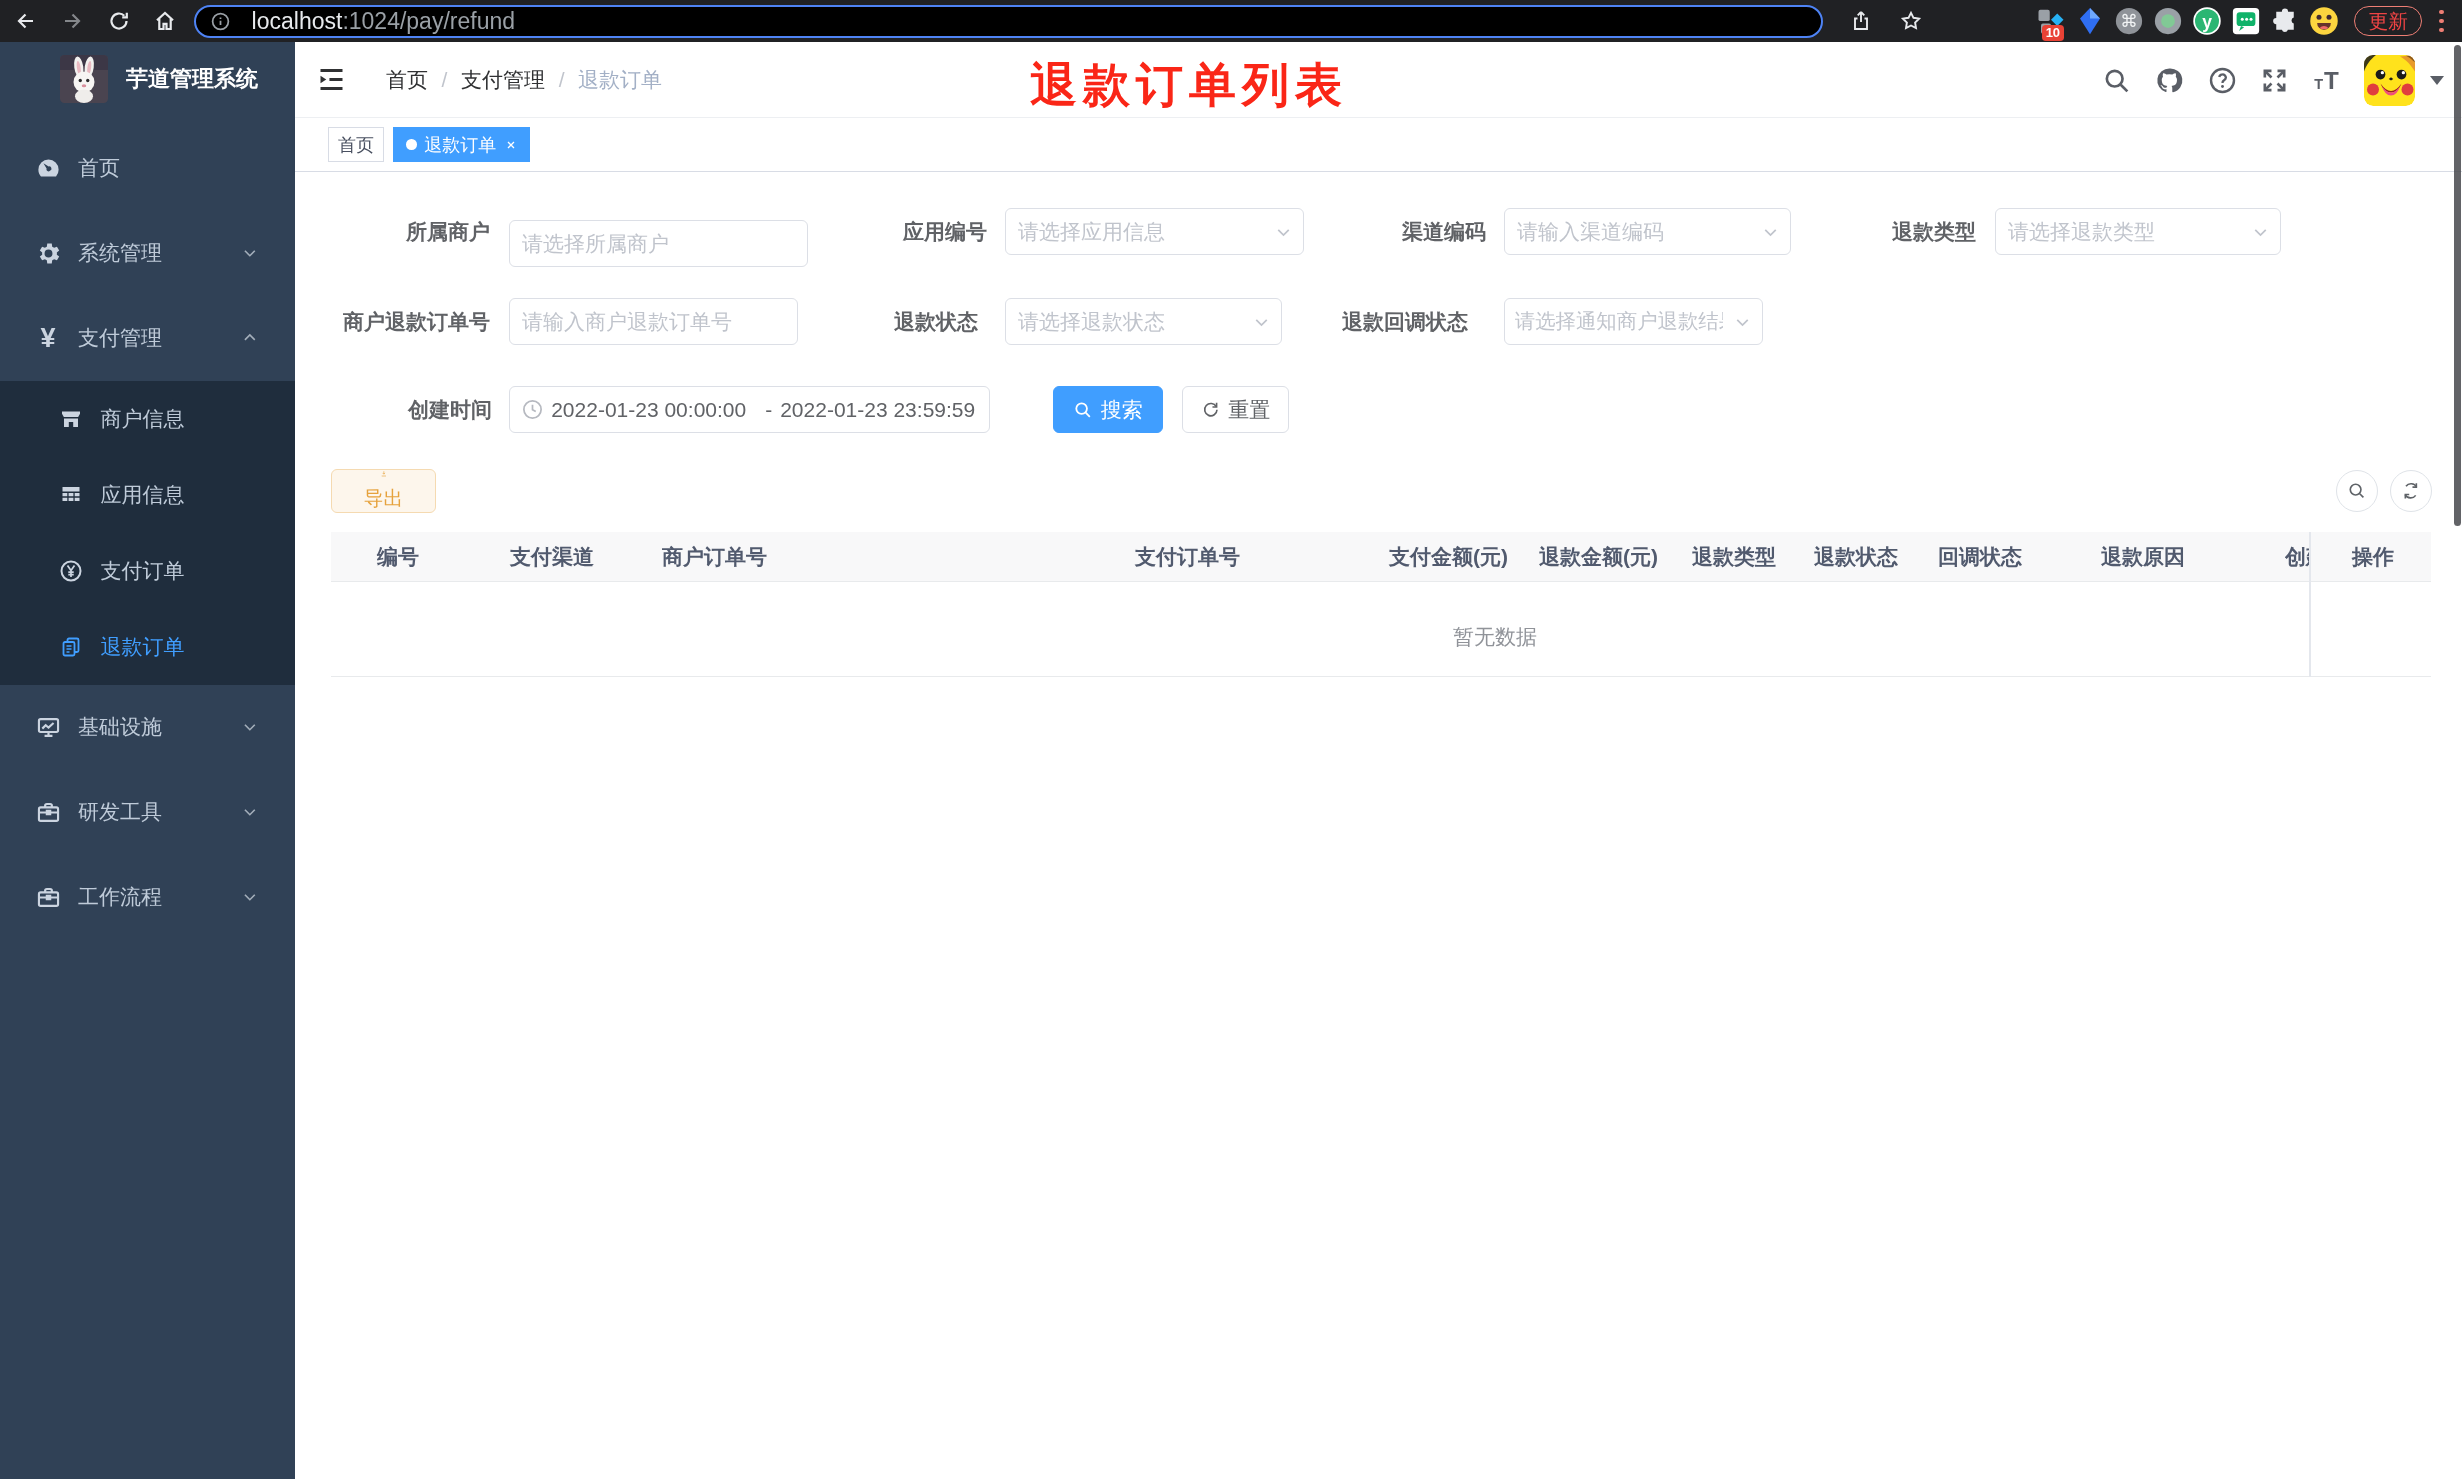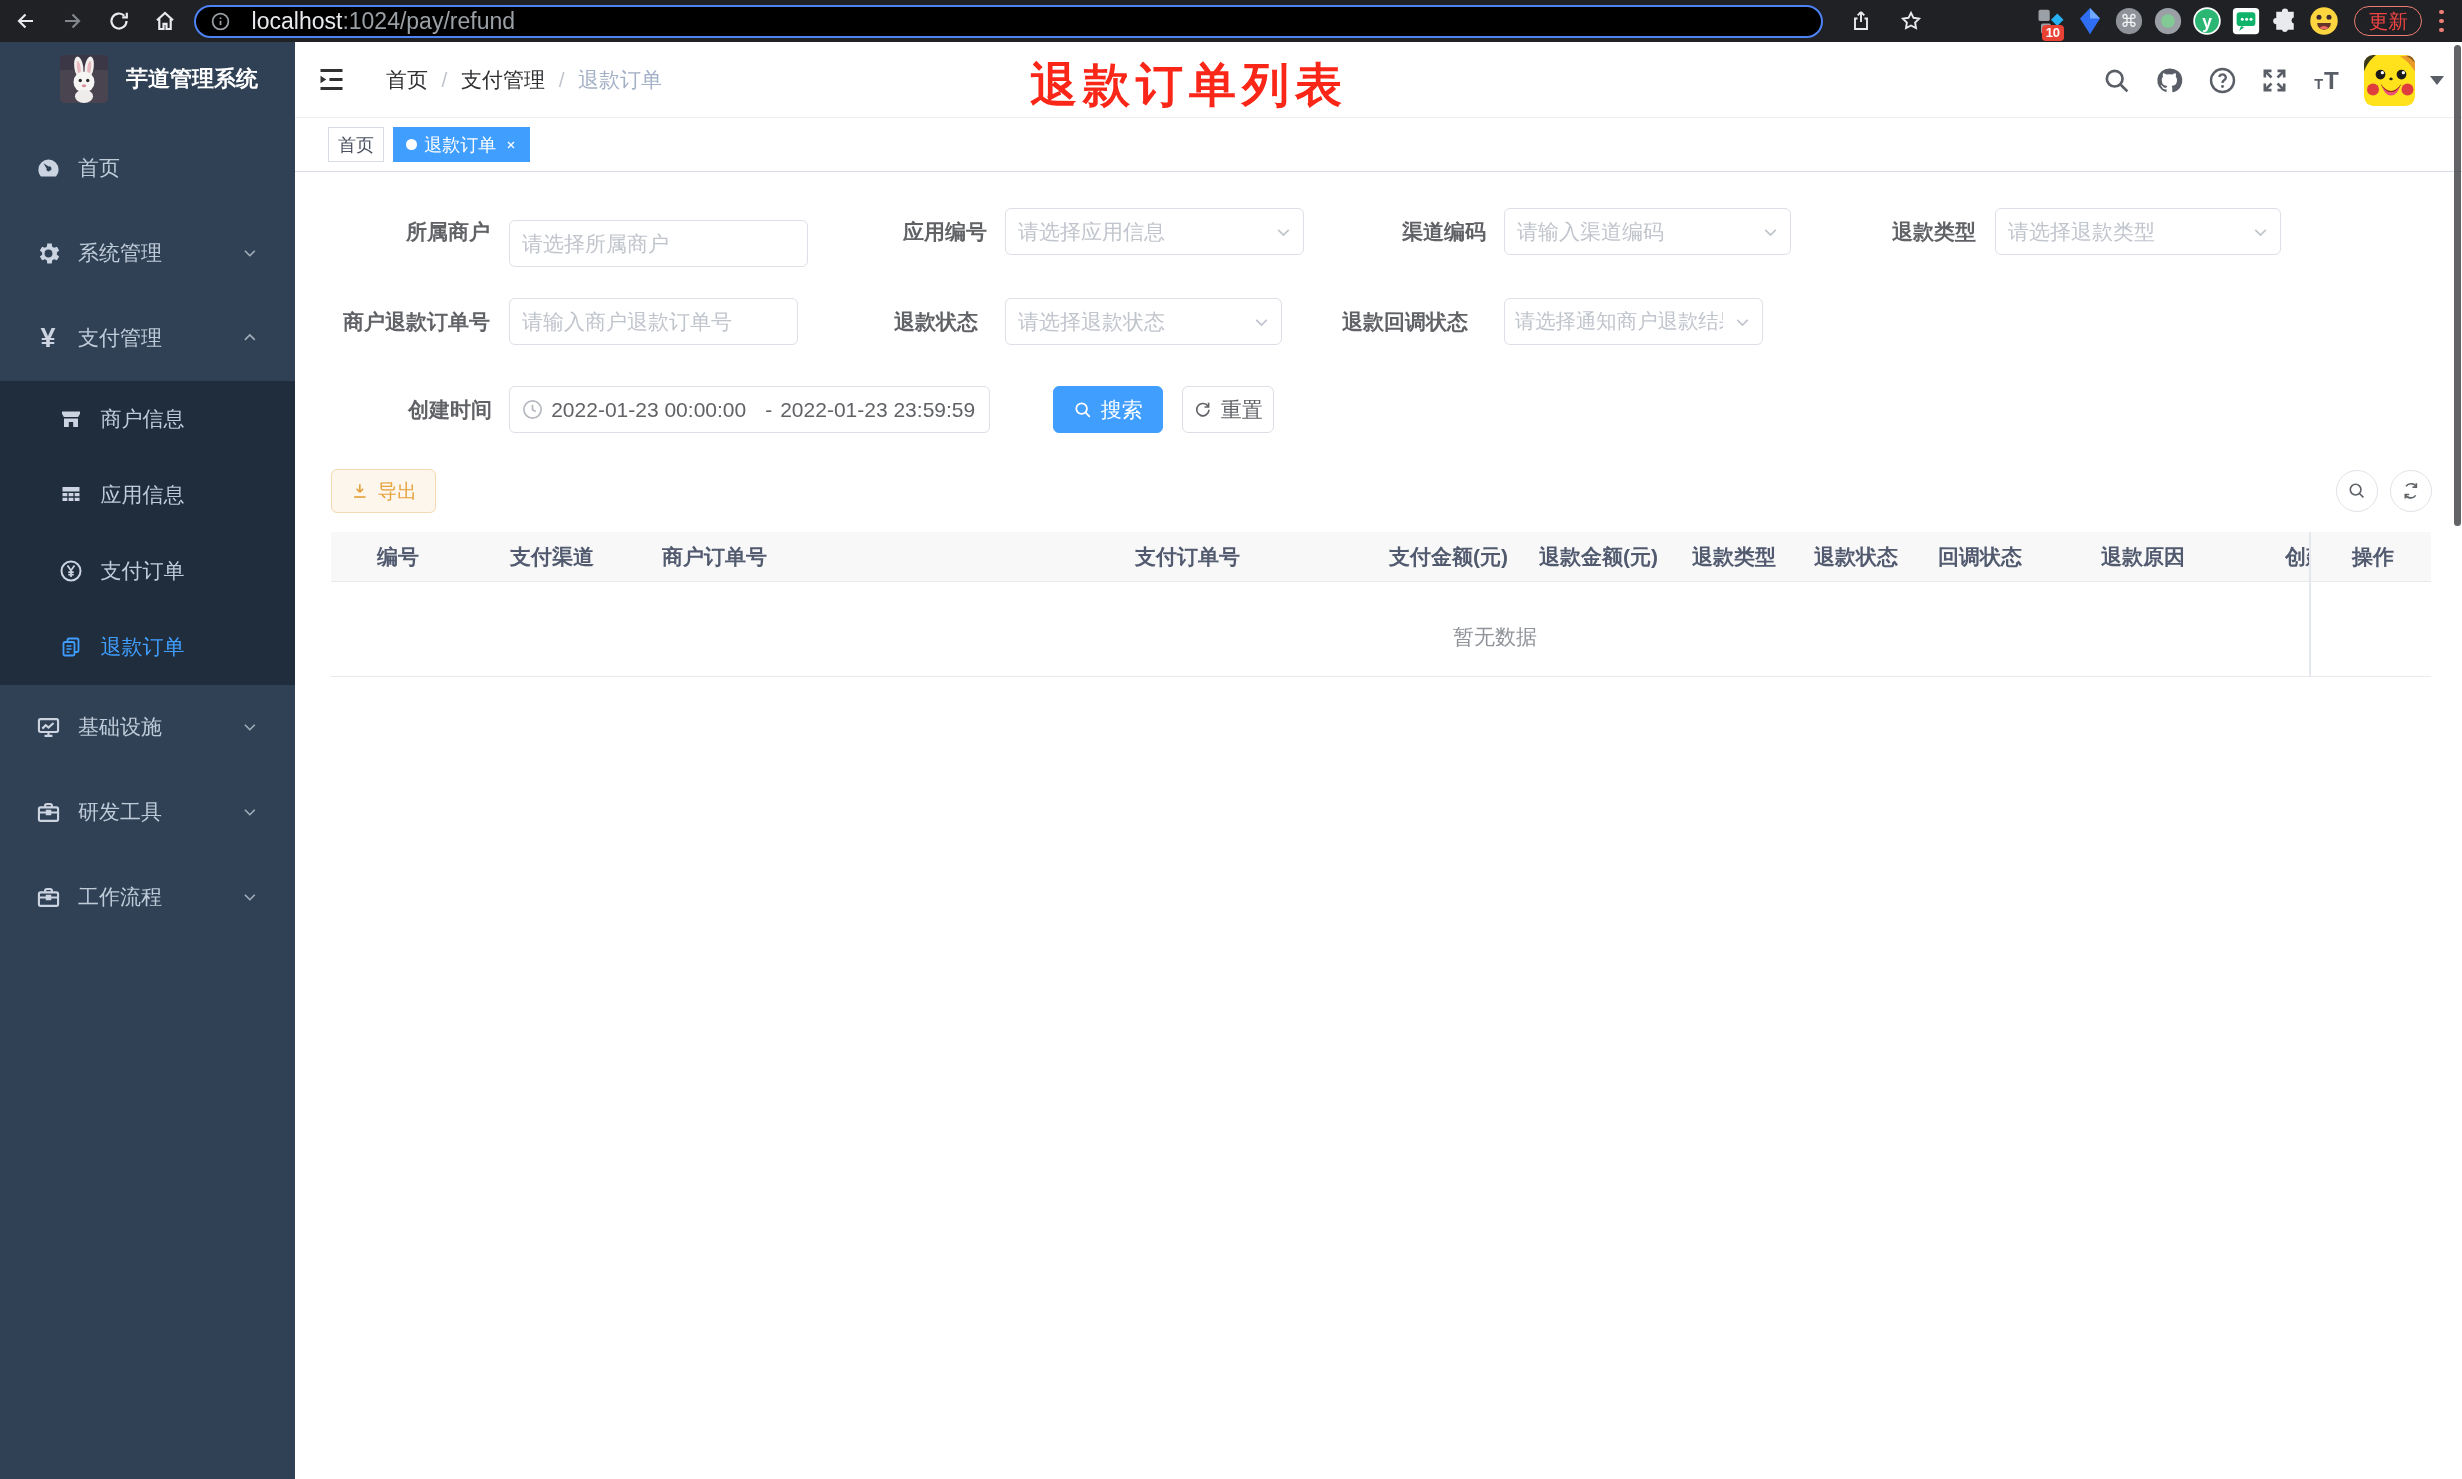--- a/index.html
+++ b/index.html
@@ -532,29 +532,29 @@
         <span class="dr-text">2022-01-23 23:59:59</span>
       </div>
 
       <div class="btn btn-primary" style="left:758px; top:214px; width:110px;">
         <svg viewBox="0 0 24 24">
             <circle cx="10.5" cy="10.5" r="6.5" fill="none" stroke="#fff" stroke-width="2.2"></circle>
             <path d="M15.5 15.5L20.5 20.5" stroke="#fff" stroke-width="2.2"></path>
           </svg>
         <span>搜索</span>
       </div>
-      <div class="btn btn-plain" style="left:887px; top:214px; width:92px;">
+      <div class="btn btn-plain" style="left:887px; top:214px; width:107px;">
         <svg viewBox="0 0 24 24">
             <path d="M18.6 8.2A7.5 7.5 0 1 0 19.5 12" fill="none" stroke="currentColor" stroke-width="2"></path>
             <path d="M19 3.5v5h-5" fill="none" stroke="currentColor" stroke-width="2"></path>
           </svg>
         <span>重置</span>
       </div>
 
-      <div class="btn btn-warning" style="left:36px; top:297px; width:105px; height:44px;">
+      <div class="btn btn-warning" style="left:36px; top:297px; width:105px; height:44px;flex-direction:column;">
         <svg viewBox="0 0 24 24">
             <path d="M12 4v9.5M12 13.5l-4-4M12 13.5l4-4" fill="none" stroke="currentColor" stroke-width="2"></path>
             <path d="M5 19.5h14" stroke="currentColor" stroke-width="2"></path>
           </svg>
         <span>导出</span>
       </div>
 
       <div class="circle-btn" style="left:2041px; top:298px;">
         <svg viewBox="0 0 24 24">
             <circle cx="10.5" cy="10.5" r="6.5" fill="none" stroke="currentColor" stroke-width="2"></circle>

